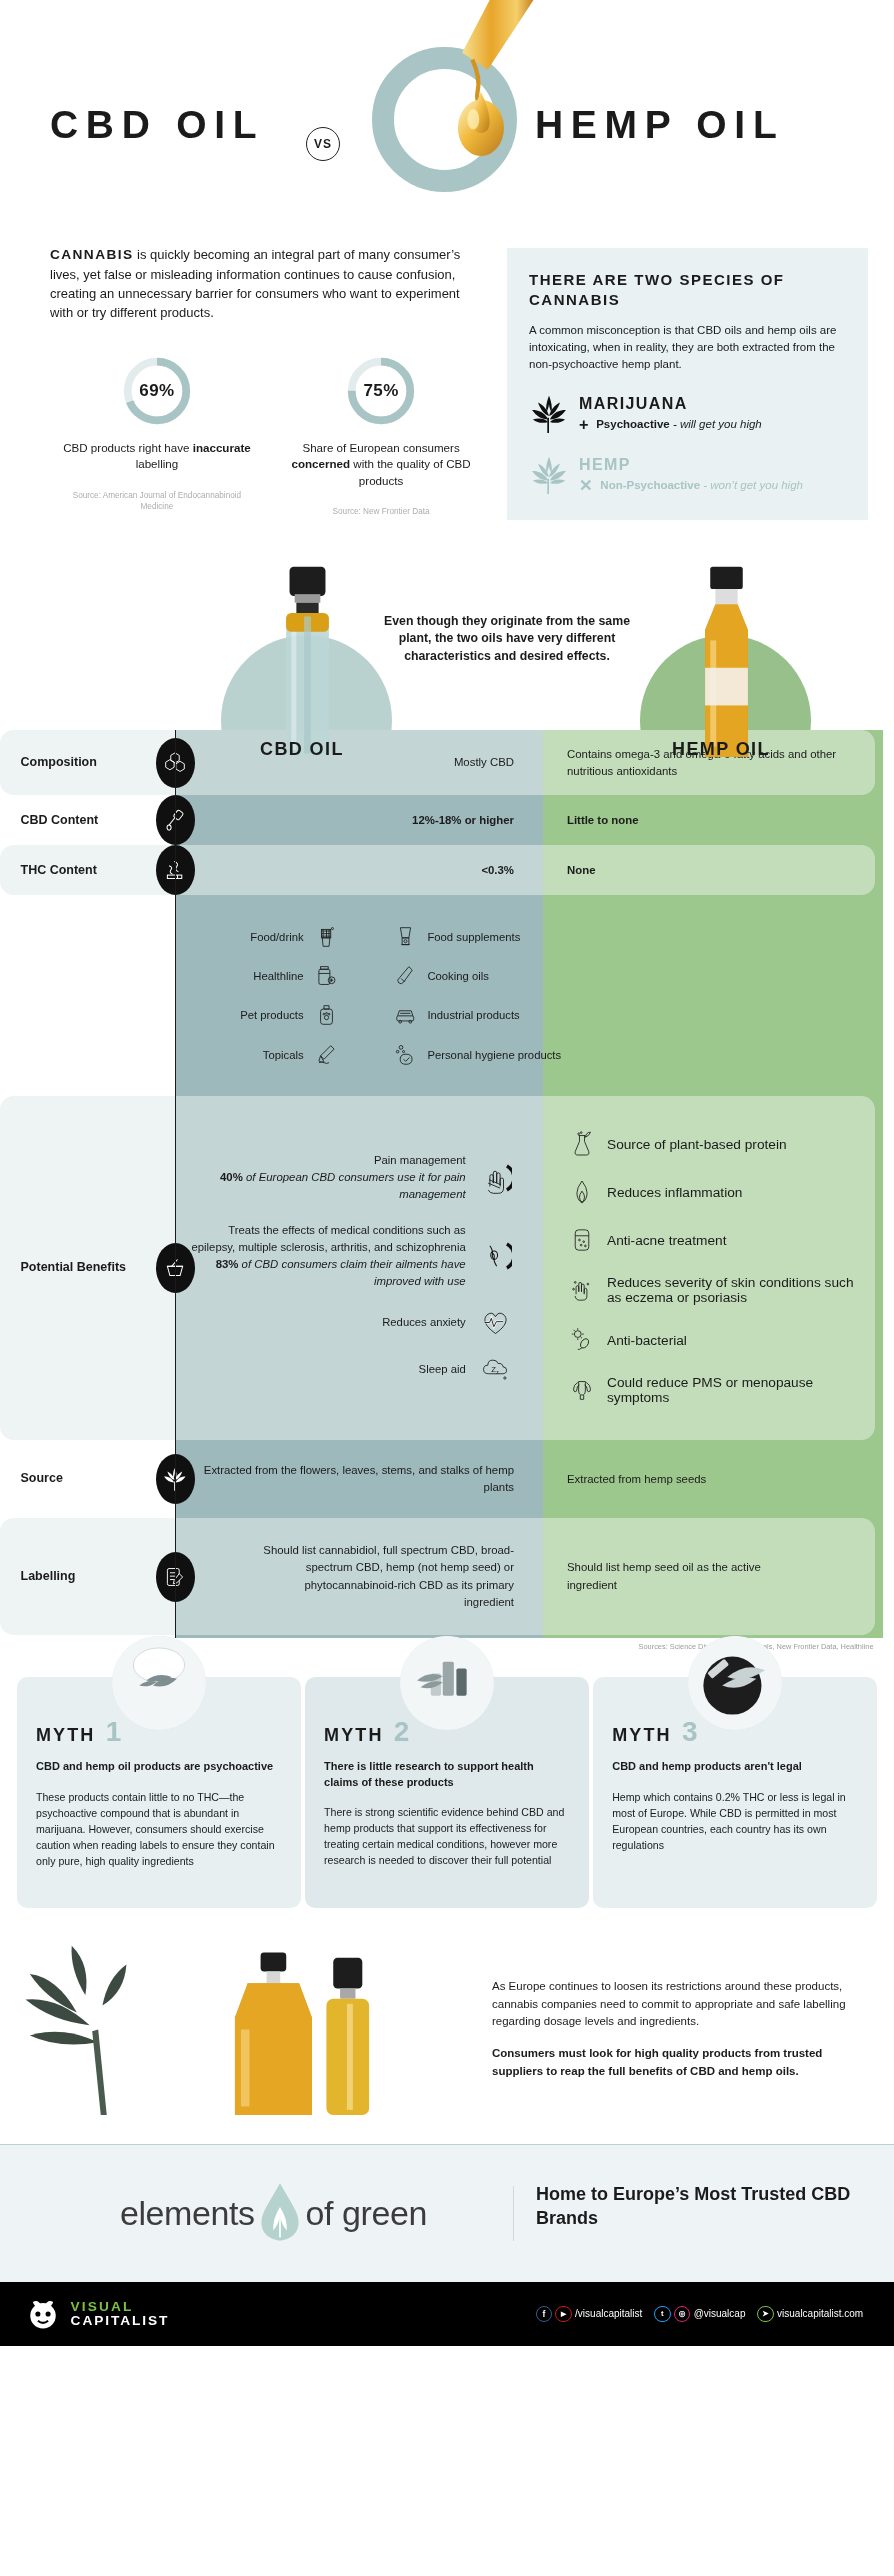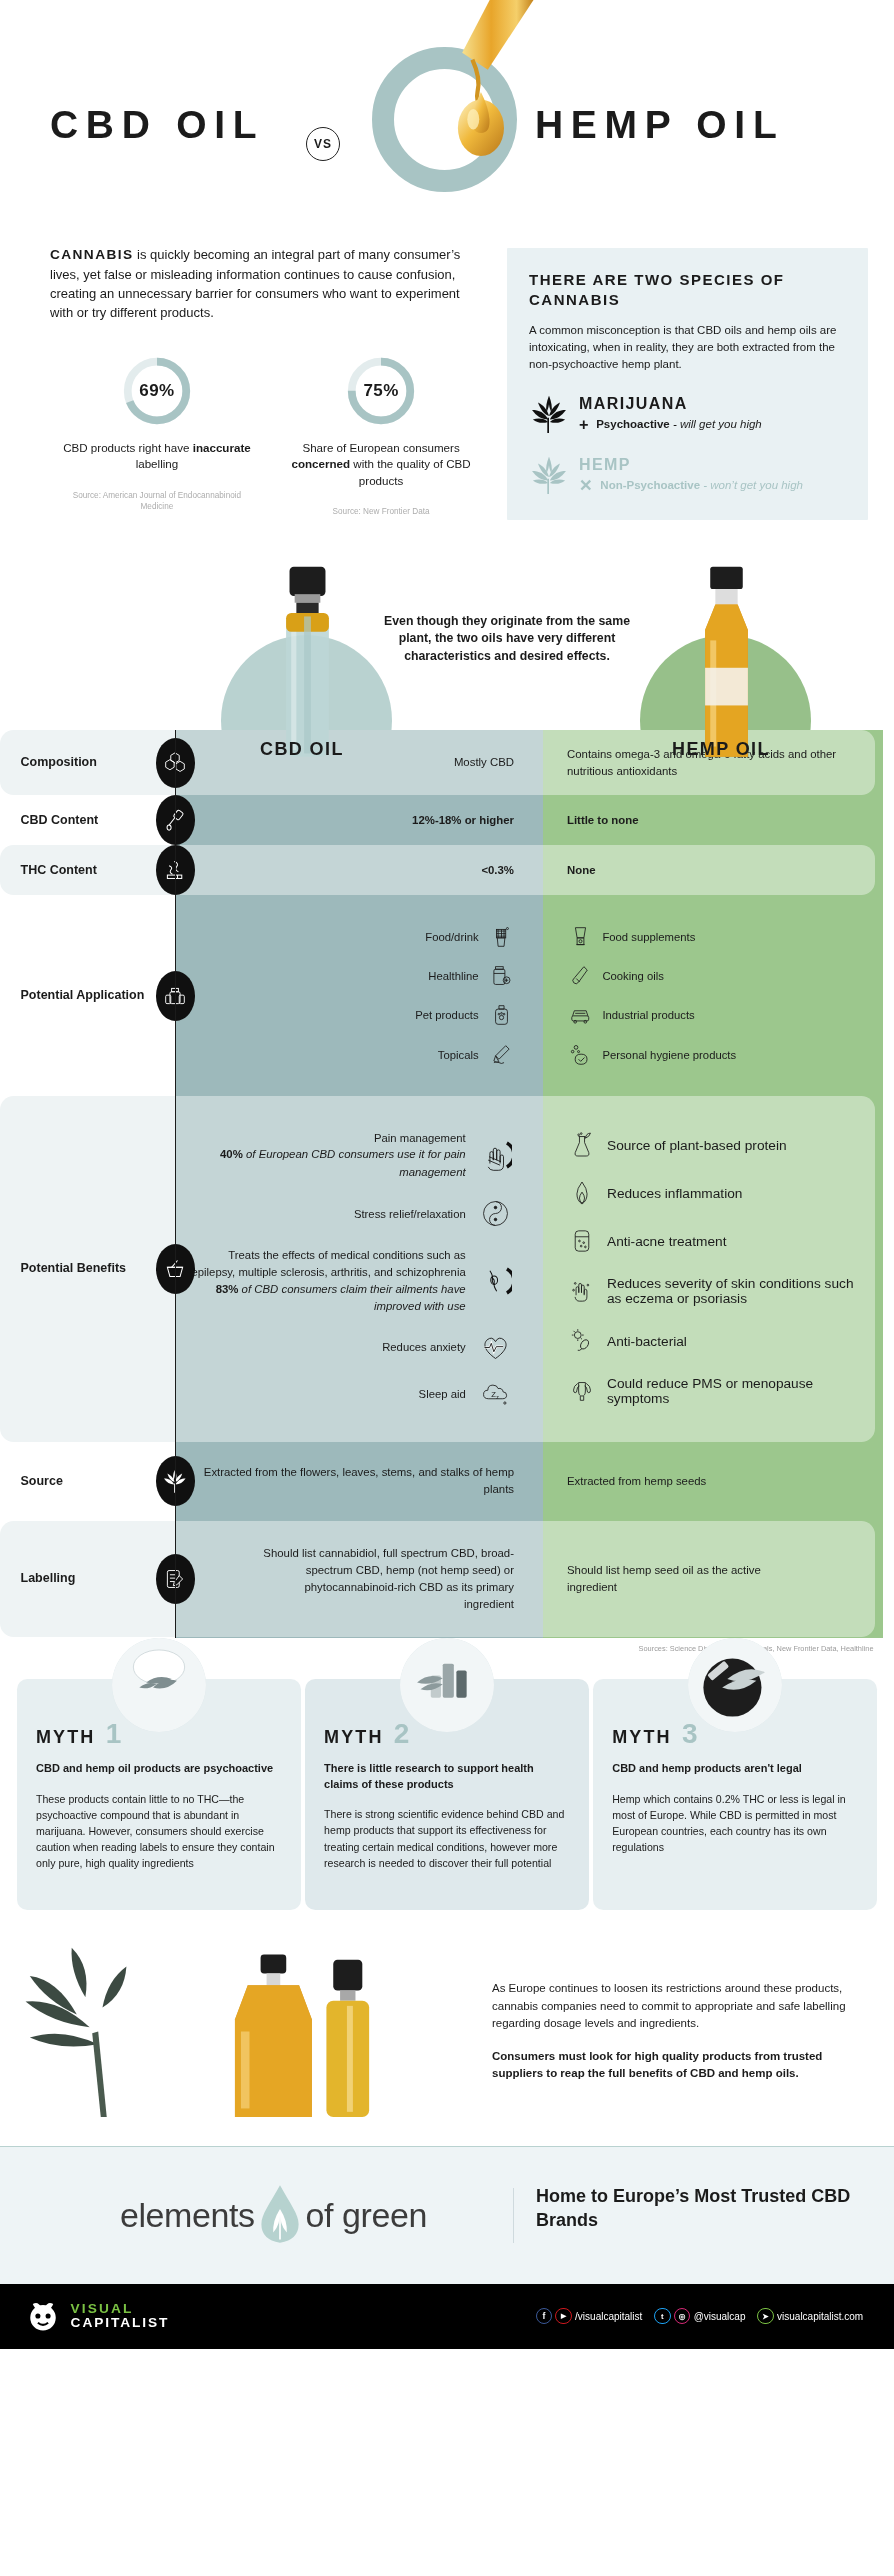--- a/index.html
+++ b/index.html
@@ -488,31 +488,20 @@
         </div>
         <div class="cell-cbd">
           <div class="v bold">&lt;0.3%</div>
         </div>
         <div class="cell-hemp">
           <div class="v bold">None</div>
         </div>
       </div>
 
       <div class="row">
-        <div class="cell-label">
-          <div class="cl-text">Potential Application</div>
-          <div class="cl-icon">
-            <svg width="22" height="22" viewBox="0 0 26 26" fill="none" stroke="#fff" stroke-width="1.1">
-              <rect x="9" y="4" width="8" height="4"></rect>
-              <rect x="7" y="8" width="12" height="14" rx="2"></rect>
-              <rect x="2" y="12" width="6" height="10" rx="1.5"></rect>
-              <rect x="18" y="12" width="6" height="10" rx="1.5"></rect>
-            </svg>
-          </div>
-        </div>
         <div class="cell-cbd" style="padding-top:22px;padding-bottom:22px;">
           <div class="list-item r">
             <span>Food/drink</span>
             <span class="li-ico">
               <svg width="19" height="22" viewBox="0 0 22 26" fill="none" stroke="#1b1b1b" stroke-width="1">
                   <rect x="5" y="4" width="11" height="10"></rect>
                   <path d="M5 6h11M5 9h11M5 12h11M7 4v10M11 4v10M14 4v10"></path>
                   <path d="M6 14 L7 24 h7 l1 -10z"></path>
                   <circle cx="18" cy="3" r="1.2"></circle>
                 </svg>
@@ -623,33 +612,20 @@
               <span class="ben-ico">
                 <svg width="34" height="34" viewBox="0 0 40 40" fill="none">
                     <path d="M34 6 a16 16 0 0 1 0 28" stroke="#101010" stroke-width="4"></path>
                     <g stroke="#101010" stroke-width="1" fill="none">
                       <path d="M14 30 v-12 q0-2 2-2 t2 2 v8"></path>
                       <path d="M18 26 v-12 q0-2 2-2 t2 2 v12"></path>
                       <path d="M22 26 v-10 q0-2 2-2 t2 2 v12"></path>
                       <path d="M26 30 v-8 q0-2 2-2 t2 2 v10 q0 6 -6 6 h-6 q-4 0 -6 -4"></path>
                       <path d="M13 22 l14 6M12 26 l14 6"></path>
                     </g>
-                  </svg>
-              </span>
-            </div>
-          </div>
-          <div class="ben">
-            <div class="ben-row">
-              <div class="ben-txt">Stress relief/relaxation</div>
-              <span class="ben-ico">
-                <svg width="29" height="29" viewBox="0 0 34 34" fill="none" stroke="#1b1b1b" stroke-width="1">
-                    <circle cx="17" cy="17" r="14"></circle>
-                    <path d="M17 3 a7 7 0 0 1 0 14 a7 7 0 0 0 0 14"></path>
-                    <circle cx="17" cy="10" r="1.5" fill="#1b1b1b"></circle>
-                    <circle cx="17" cy="24" r="1.5" fill="#1b1b1b"></circle>
                   </svg>
               </span>
             </div>
           </div>
           <div class="ben">
             <div class="ben-row">
               <div class="ben-txt">
                 <div>Treats the effects of medical conditions such as epilepsy, multiple sclerosis, arthritis, and schizophrenia</div>
                 <div class="v it"><b>83%</b><span> of CBD consumers claim their ailments have improved with use</span></div>
               </div>

